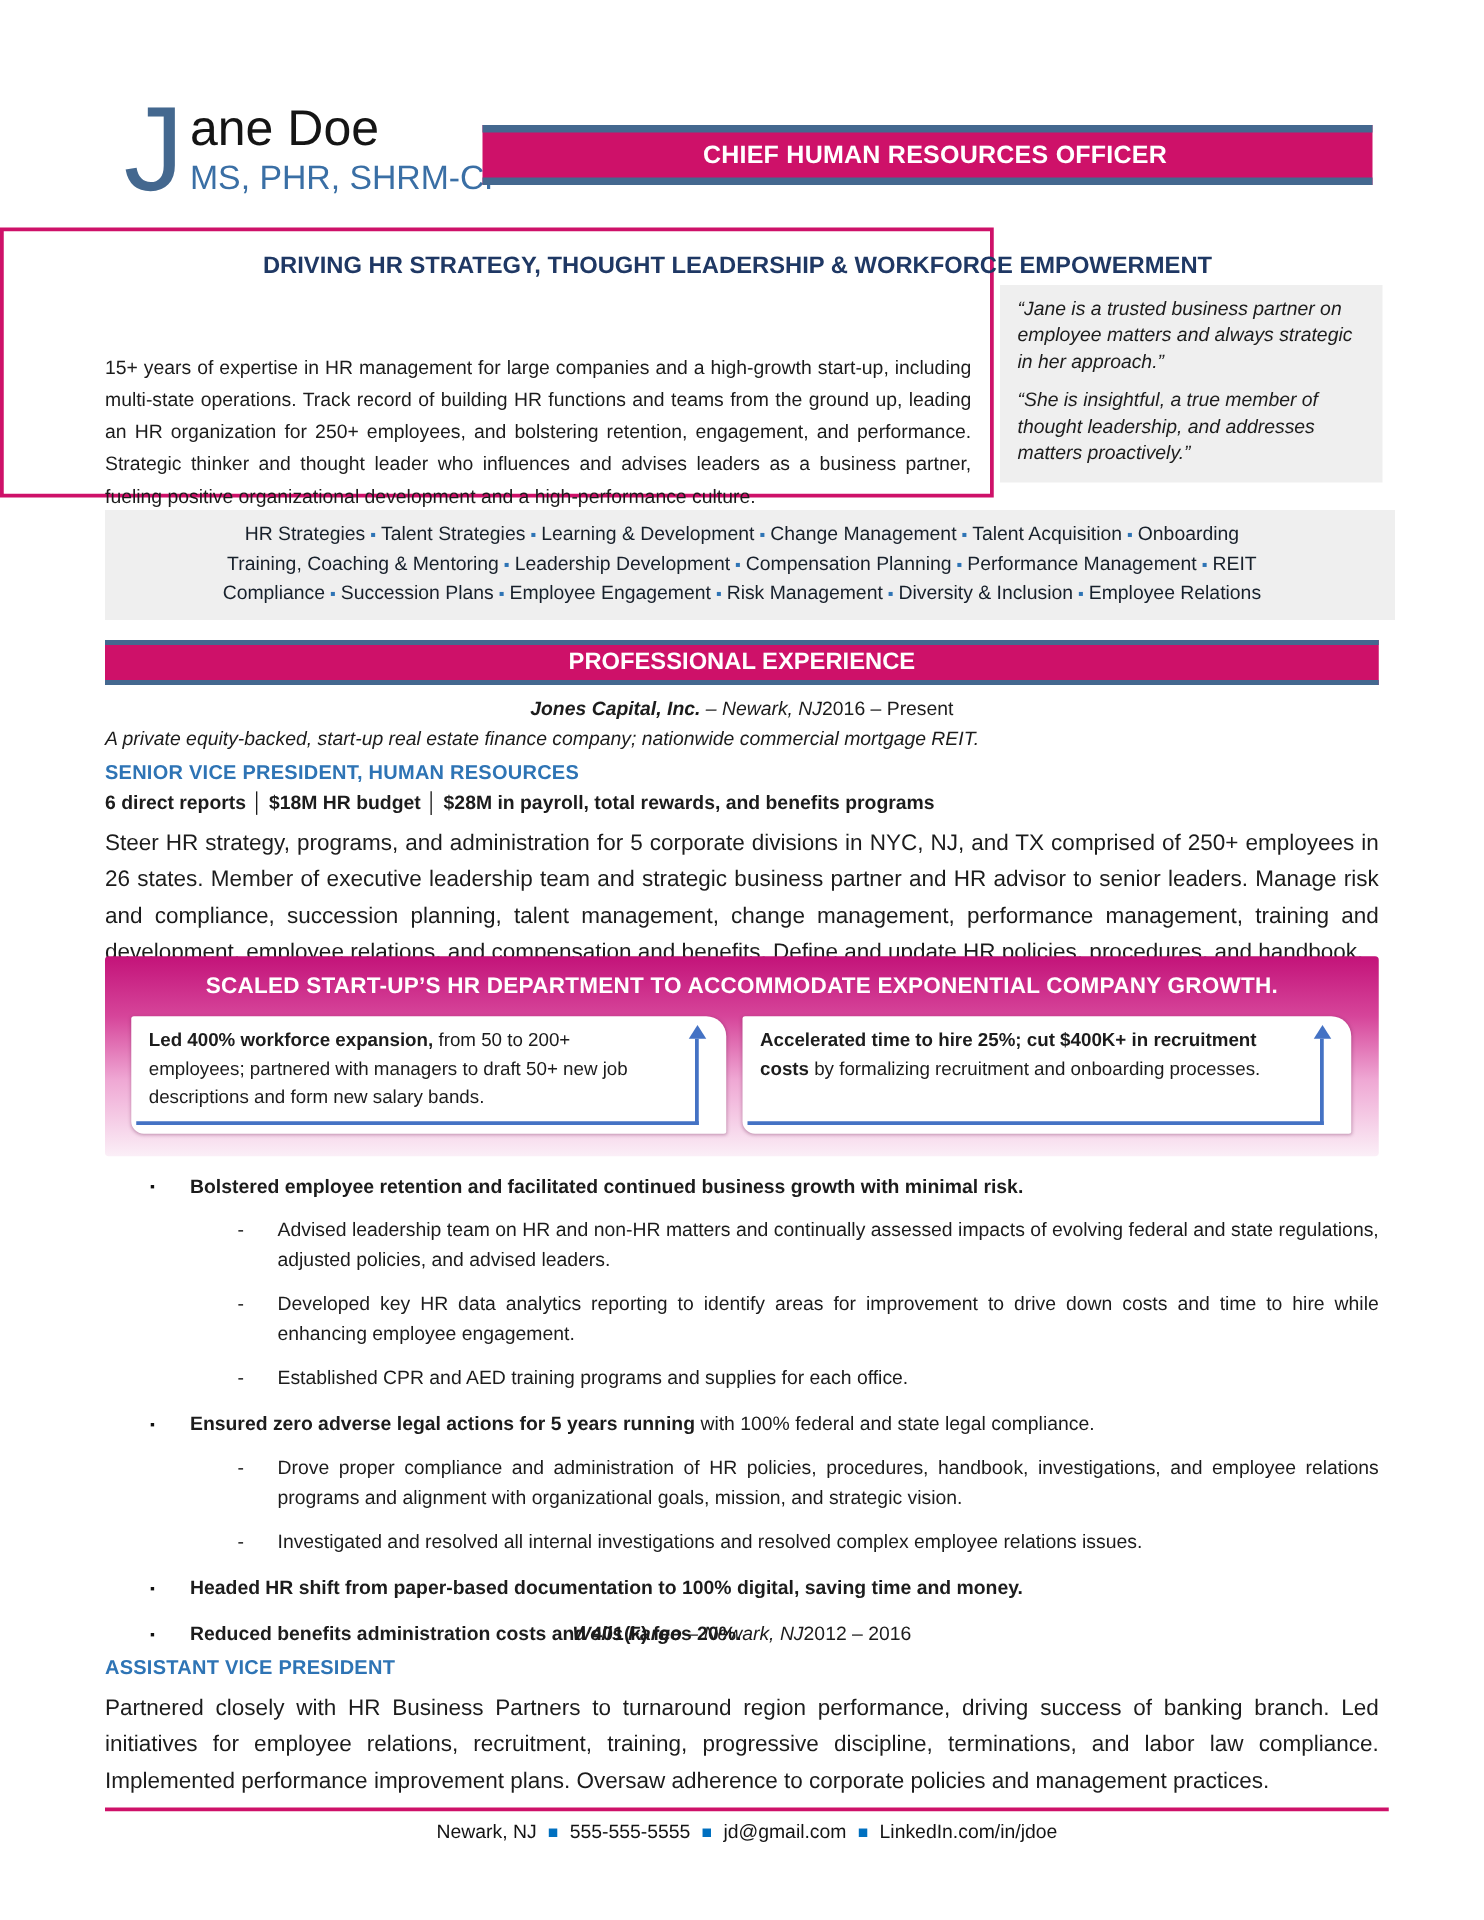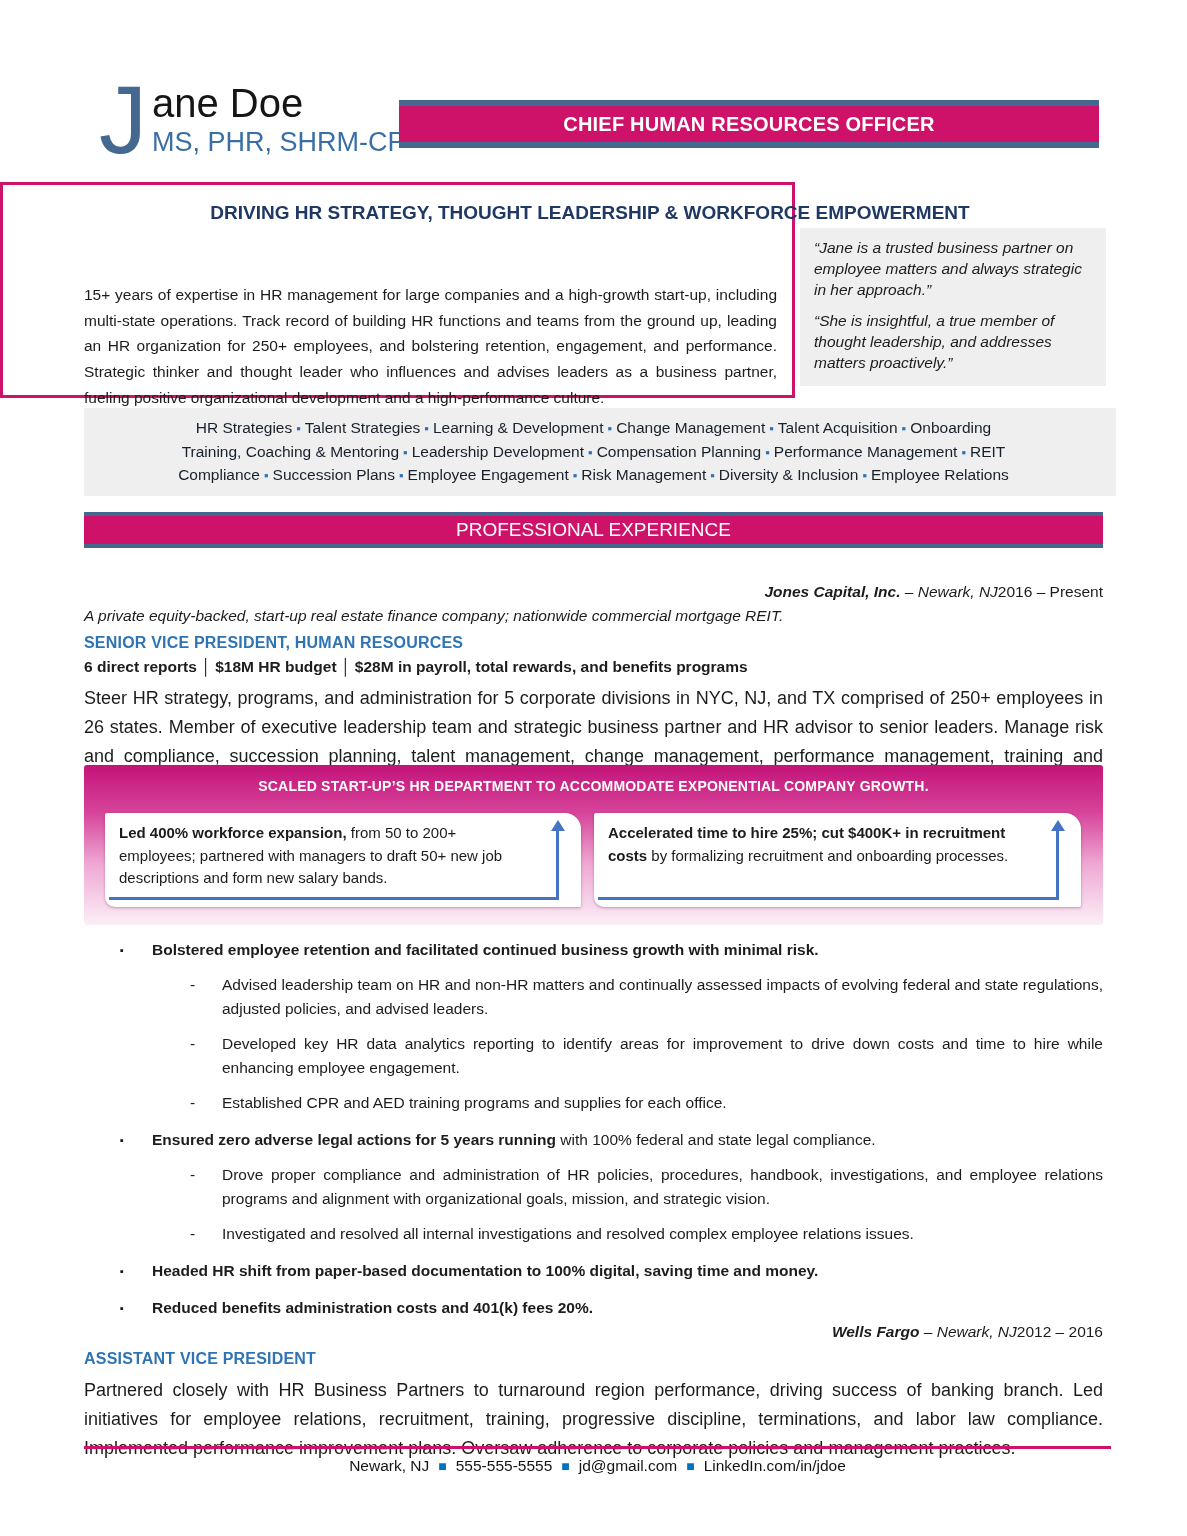--- a/index.html
+++ b/index.html
@@ -7,23 +7,23 @@
     position:relative;width:1187px;height:1536px;background:#ffffff;
     font-family:"Liberation Sans","DejaVu Sans",sans-serif;color:#1c1c1c;overflow:hidden;
   }
   
   .name-block{position:absolute;left:99px;top:76px;display:flex;align-items:flex-start;}
   .dropcap{font-size:96px;line-height:0.92;font-weight:400;color:#44688F;}
   .name-lines{margin-left:5px;padding-top:6px;}
   .name-rest{font-size:40px;line-height:1.05;color:#151515;}
   .credentials{font-size:27px;color:#3A6FA5;margin-top:3px;}
   .title-banner{
-    position:absolute;left:399px;top:100px;width:700px;height:36px;
+    position:absolute;left:386px;top:100px;width:700px;height:36px;
     background:#CE1169;border-top:6px solid #44688F;border-bottom:6px solid #44688F;
-    display:flex;align-items:center;justify-content:center;
+    display:flex;align-items:center;justify-content:center;padding-left:12px;
   }
   .title-banner span{color:#fff;font-weight:bold;font-size:20px;letter-spacing:.2px;}
   
   .summary-wrap{position:absolute;left:0;top:182px;width:1187px;height:216px;}
   .summary-box{position:absolute;left:0;top:0;width:795px;height:216px;
     border:3px solid #CE1169;box-sizing:border-box;background:transparent;}
   .summary-heading{position:absolute;left:84px;top:20px;width:1012px;text-align:center;
     color:#1F3864;font-weight:bold;font-size:19px;z-index:2;}
   .summary-body{position:absolute;left:84px;top:54px;width:693px;font-size:15.5px;
     line-height:1.66;text-align:justify;z-index:2;margin-top:46px;}
@@ -33,38 +33,38 @@
   .quote:last-child{margin-bottom:0;}
   
   .skills-box{position:absolute;left:84px;top:408px;width:1019px;background:#EFEFEF;
     padding:8px 13px 9px 0;}
   .skills-line{text-align:center;font-size:15.5px;line-height:1.52;color:#17202b;}
   .skill-sep{color:#2E74B5;font-size:13px;padding:0 4px;}
   
   .section-banner{position:absolute;left:84px;top:512px;width:1019px;box-sizing:border-box;
     background:#CE1169;border-top:4px solid #44688F;border-bottom:4px solid #44688F;
     height:36px;display:flex;align-items:center;justify-content:center;}
-  .section-banner span{color:#fff;font-weight:normal;font-size:19px;}
+  .section-banner span{color:#fff;font-weight:bold;font-size:19px;}
   
   .job-head{position:absolute;left:84px;width:1019px;font-size:15.5px;}
   .job1{top:557px;}
   .job2{top:1297px;}
-  .company-row{display:flex;justify-content:flex-end;line-height:1.4;margin-top:24px;}
+  .company-row{display:flex;justify-content:center;line-height:1.4;}
   .company{font-weight:bold;font-style:italic;}
   .loc{font-style:italic;}
   .dates{font-size:15.5px;}
   .company-desc{font-style:italic;line-height:1.5;margin-top:1px;}
   .role{color:#2E74B5;font-weight:bold;font-size:16px;margin-top:7px;letter-spacing:.2px;}
   .metrics{font-weight:bold;margin-top:6px;font-size:15.5px;}
   .overview{margin-top:8px;text-align:justify;line-height:1.62;font-size:18px;}
   
   .callout{position:absolute;left:84px;top:765px;width:1019px;height:160px;
     background:linear-gradient(180deg,#C31379 0%,#D6459A 30%,#EFA8D4 62%,#FBEFF7 100%);
     border-radius:3px;}
-  .callout-title{text-align:center;color:#fff;font-weight:bold;font-size:14px;
+  .callout-title{text-align:center;color:#fff;font-weight:bold;font-size:18px;
     padding-top:13px;letter-spacing:.2px;}
   .card{position:absolute;top:48px;height:94px;background:#fff;box-sizing:border-box;
     border-radius:2px 16px 2px 10px;box-shadow:0 1px 3px rgba(90,10,60,.35);}
   .card1{left:21px;width:476px;}
   .card2{left:510px;width:487px;}
   .card-text{padding:9px 52px 8px 14px;font-size:15px;line-height:1.5;color:#1c1c1c;}
   .card-text b{font-weight:bold;}
   .arr-h{position:absolute;left:4px;right:22px;bottom:7px;height:3px;background:#4472C4;}
   .arr-v{position:absolute;right:22px;top:18px;bottom:7px;width:3px;background:#4472C4;}
   .arr-head{position:absolute;right:16px;top:7px;width:0;height:0;

